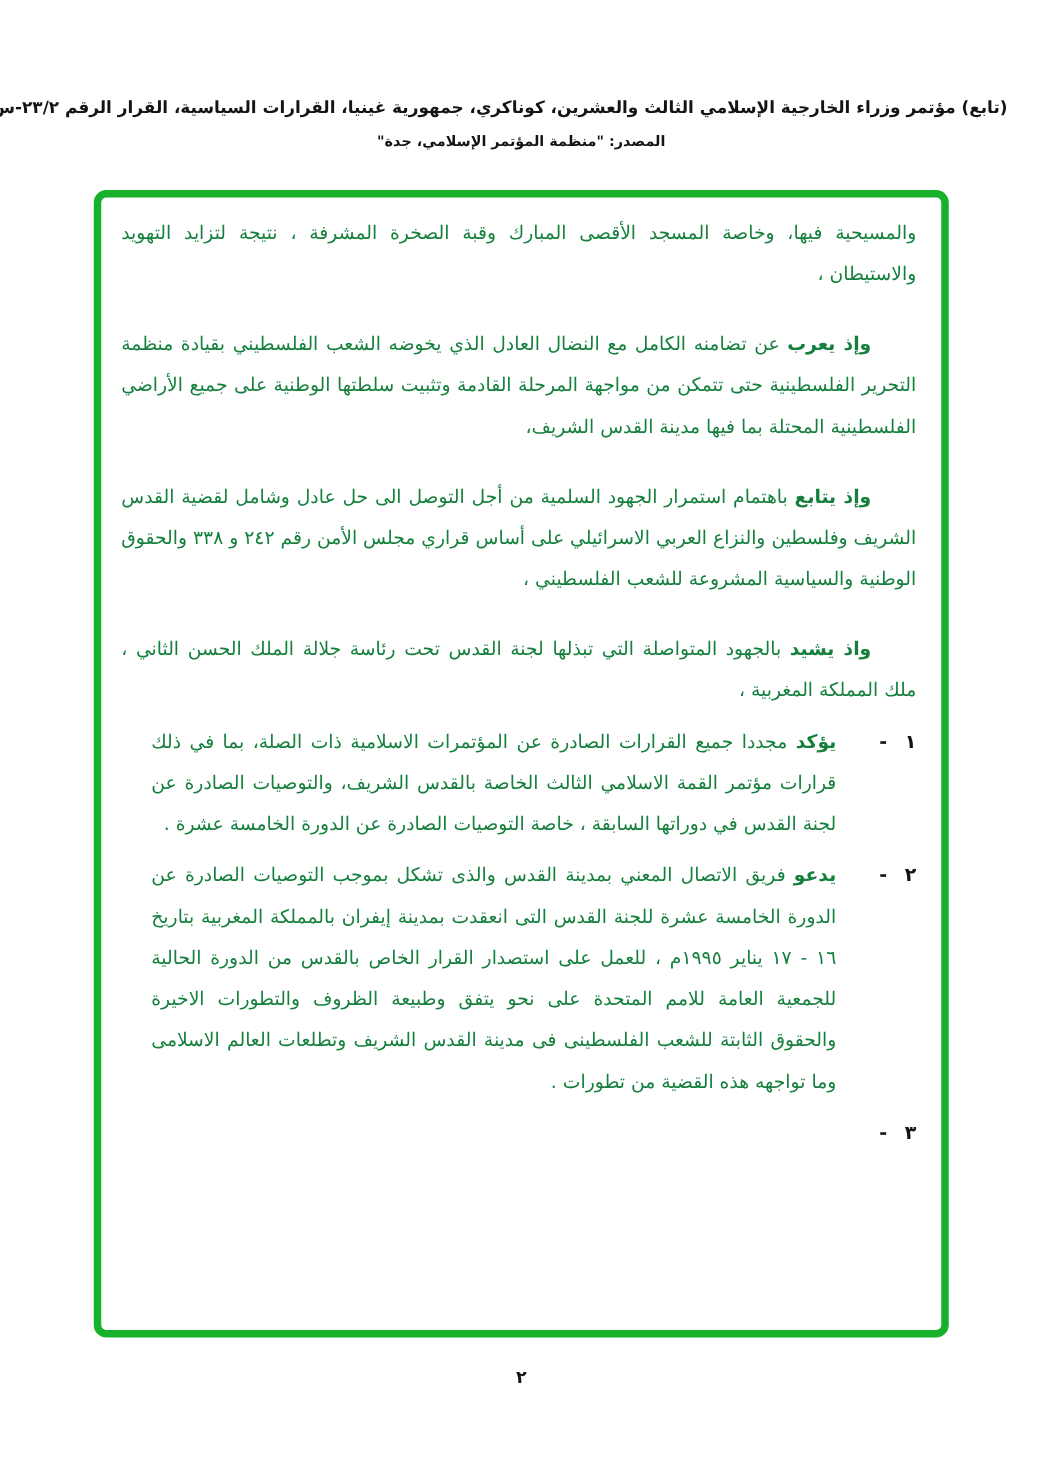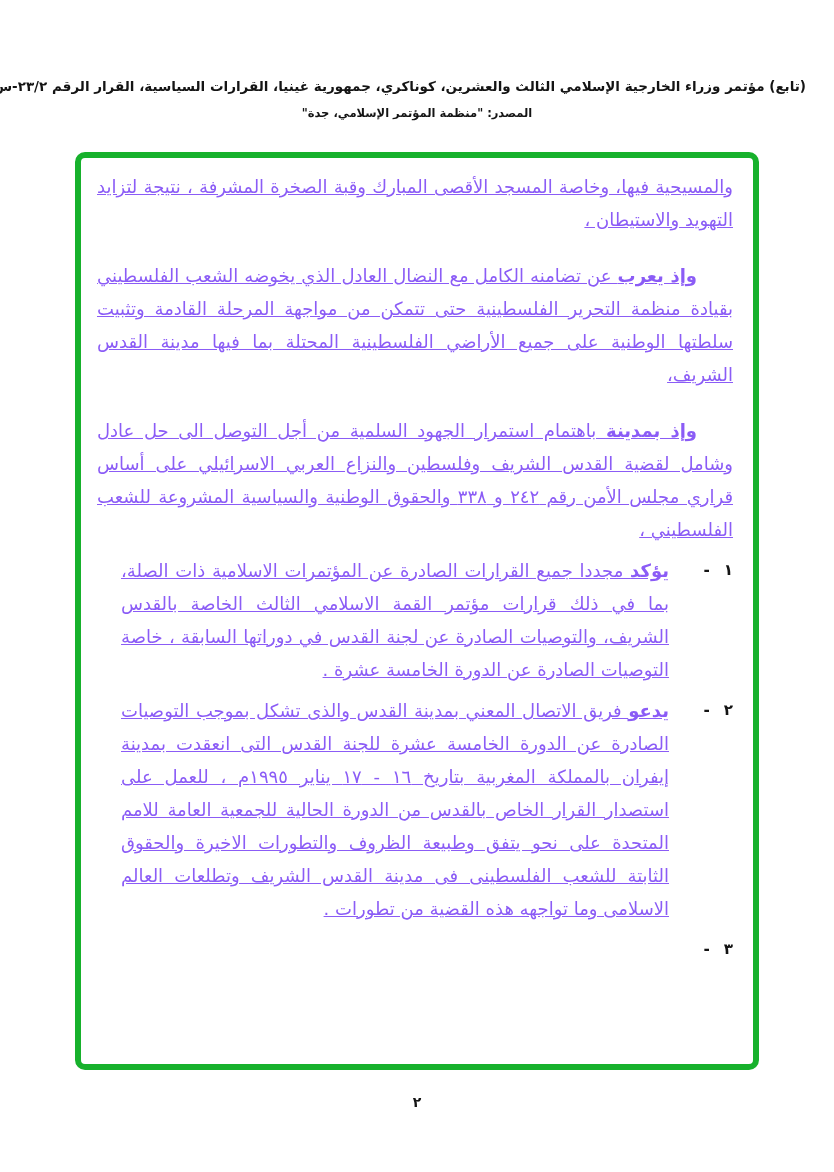--- a/index.html
+++ b/index.html
@@ -38,26 +38,25 @@
     position: absolute;
     left: 75px; top: 152px;
     width: 684px; height: 918px;
     border: 6px solid #17b12c;
     border-radius: 10px;
     padding: 12px 20px 0 16px;
     direction: rtl;
     overflow: hidden;
   }
   .frame p {
-    font-size: 18px;
+    font-size: 15px;
     line-height: 33px;
     text-align: justify;
     margin-bottom: 8px;
-    color: #8b5cf6;
-    text-decoration: underline;
+    color: #15803d;
   }
   .frame p b { font-weight: bold; }
   .para-indent { text-indent: 36px; margin-top: 23px; }
   
   .item {
     display: flex;
     direction: rtl;
     margin-bottom: 8px;
   }
   .item .num-col {
@@ -89,22 +88,23 @@
     <div class="h-line2">المصدر:  "منظمة المؤتمر الإسلامي، جدة"</div>
   </div>
 
   <div class="frame">
 
     <p>والمسيحية فيها، وخاصة المسجد الأقصى المبارك وقبة  الصخرة المشرفة ، نتيجة لتزايد التهويد والاستيطان ،</p>
 
     <p class="para-indent"><b>وإذ يعرب</b><span> عن تضامنه الكامل مع النضال  العادل الذي يخوضه الشعب الفلسطيني بقيادة منظمة التحرير الفلسطينية حتى تتمكن من مواجهة المرحلة القادمة وتثبيت سلطتها الوطنية على جميع الأراضي الفلسطينية المحتلة بما فيها مدينة القدس الشريف،</span></p>
 
 
-    <p class="para-indent"><b>وإذ بمدينة</b><span> باهتمام استمرار الجهود السلمية من أجل التوصل الى حل عادل وشامل لقضية القدس الشريف وفلسطين والنزاع العربي الاسرائيلي على أساس قراري مجلس الأمن رقم ٢٤٢ و ٣٣٨ والحقوق الوطنية والسياسية المشروعة للشعب الفلسطيني ،</span></p>
+    <p class="para-indent"><b>وإذ يتابع</b><span> باهتمام استمرار الجهود السلمية من أجل التوصل الى حل عادل وشامل لقضية القدس الشريف وفلسطين والنزاع العربي الاسرائيلي على أساس قراري مجلس الأمن رقم ٢٤٢ و ٣٣٨ والحقوق الوطنية والسياسية المشروعة للشعب الفلسطيني ،</span></p>
 
+    <p class="para-indent"><b>واذ يشيد</b><span> بالجهود المتواصلة التي تبذلها لجنة القدس تحت رئاسة جلالة الملك الحسن الثاني ، ملك المملكة المغربية ،</span></p>
 
     <div class="item">
       <span class="num-col">
         <span>١</span>
         <span>-</span>
       </span>
       <div class="item-body">
         <p><b>يؤكد</b><span> مجددا جميع القرارات الصادرة عن المؤتمرات الاسلامية ذات الصلة، بما في ذلك قرارات مؤتمر القمة الاسلامي الثالث الخاصة بالقدس الشريف، والتوصيات الصادرة عن لجنة القدس في دوراتها السابقة ، خاصة التوصيات الصادرة عن الدورة الخامسة عشرة .</span></p>
       </div>
     </div>

